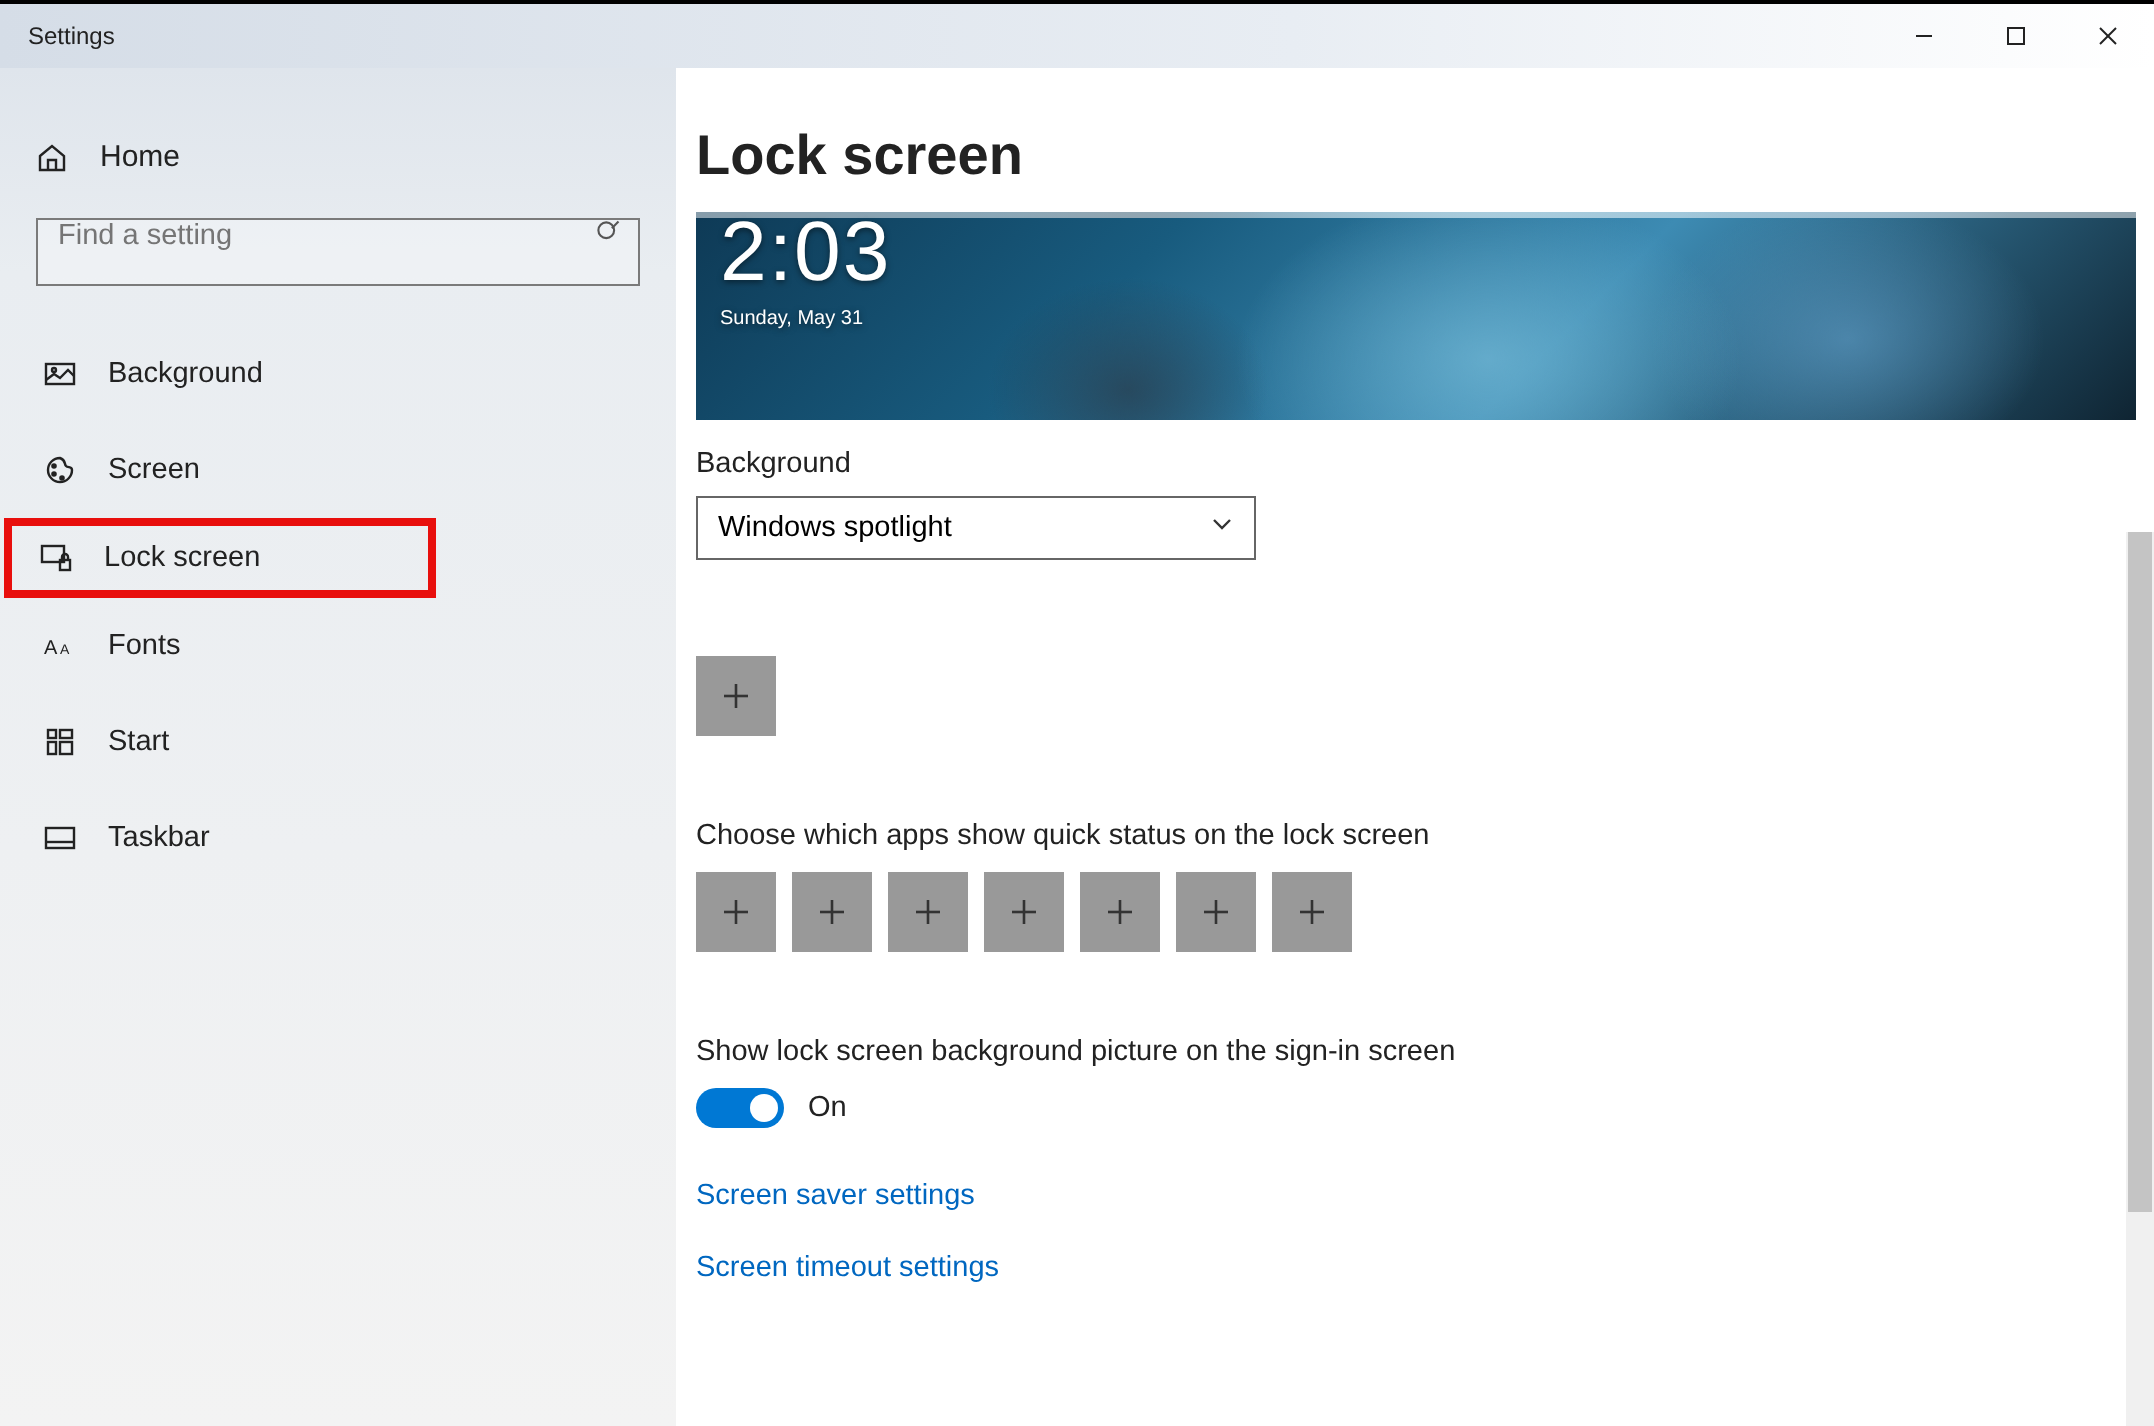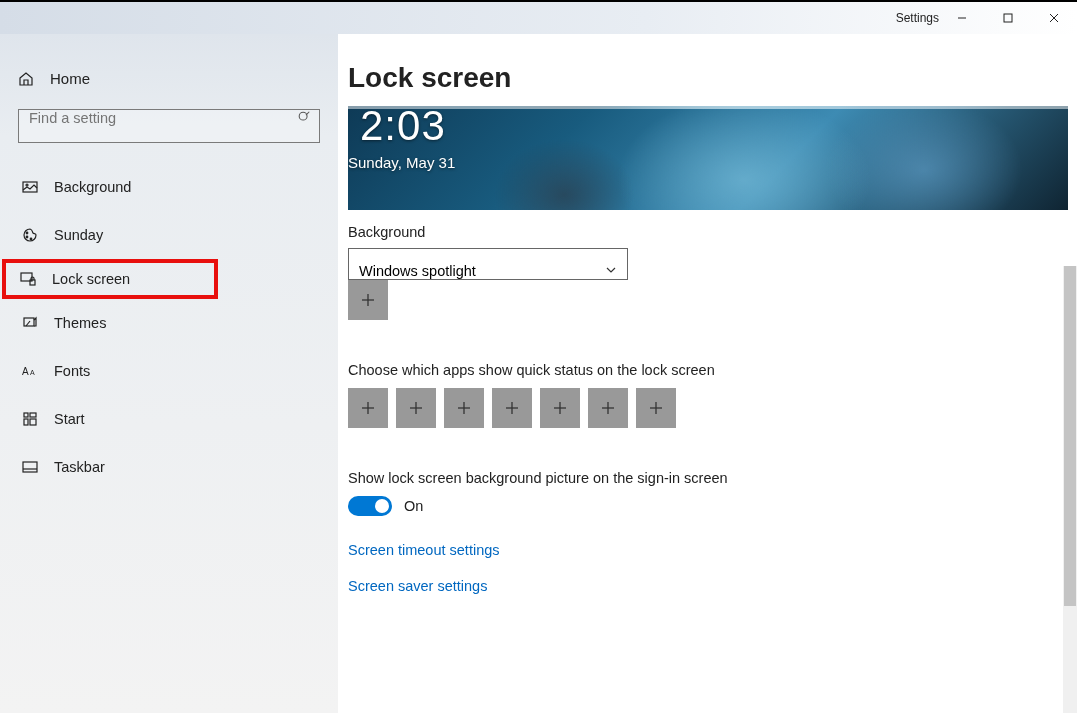--- a/index.html
+++ b/index.html
@@ -6,21 +6,21 @@
   html, body { width: 1077px; height: 713px; overflow: hidden; }
   .window {
     width: 1077px; height: 713px;
     border-top: 2px solid #000;
     display: flex; flex-direction: column;
     background: #fff;
   }
   .titlebar {
     height: 32px;
     background: linear-gradient(to right, #d5dde7, #e8edf3 60%, #ffffff);
-    display: flex; align-items: center; justify-content: flex-end;
+    display: flex; align-items: center; justify-content: space-between;
     padding-left: 14px;
     font-size: 12px; color: #222;
   }
   .titlebar .win-controls { display: flex; }
   .titlebar .win-btn {
     width: 46px; height: 32px;
     display: flex; align-items: center; justify-content: center;
     font-size: 10px; color: #222;
   }
   .body { flex: 1; display: flex; min-height: 0; }
@@ -93,27 +93,28 @@
   .preview::before {
     content:"";
     position:absolute; inset:0;
     background:
       radial-gradient(ellipse 180px 120px at 55% 70%, rgba(110,180,210,0.8), transparent 70%),
       radial-gradient(ellipse 140px 100px at 80% 60%, rgba(90,150,190,0.7), transparent 70%),
       radial-gradient(ellipse 100px 80px at 30% 85%, rgba(40,70,90,0.9), transparent 70%);
     border-top: 3px solid rgba(255,255,255,0.5);
   }
   .preview .time { position:absolute; left:12px; top:-4px; font-size:42px; font-weight:300; letter-spacing:1px; text-shadow:0 1px 3px rgba(0,0,0,.5);}
-  .preview .date { position:absolute; left:0; top:48px; font-size:15px; text-shadow:0 1px 3px rgba(0,0,0,.5);}
+  .preview .date { position:absolute; left:12px; top:48px; font-size:10px; text-shadow:0 1px 3px rgba(0,0,0,.5);}
   .field-label { font-size:14.5px; color:#222; margin-bottom:8px; }
   .dropdown {
     width: 280px; height:32px;
     border:1px solid #666;
-    display:flex; align-items:flex-end; justify-content:space-between;
+    display:flex; align-items:center; justify-content:space-between;
     padding:0 10px; font-size:14.5px;
+    margin-bottom: 48px;
     background:#fff;
   }
   .dropdown .chev svg { width:12px; height:12px; }
   .subhead { font-size:14.5px; color:#222; margin-bottom:10px; }
   .tile-row { display:flex; gap:8px; margin-bottom:42px; }
   .tile {
     width:40px; height:40px; background:#999;
     display:flex; align-items:center; justify-content:center;
     color:#333;
   }
@@ -207,44 +208,34 @@
 
         <div class="nav-item">
           <span class="icon">
             <svg width="16" height="16" viewBox="0 0 16 16" fill="none" stroke="#222" stroke-width="1.2">
                 <path d="M8 2 A6 6 0 1 0 14 8 C14 6 12 7 11 6 C10 5 11 3 8 2 Z"></path>
                 <circle cx="5" cy="6" r=".8" fill="#222"></circle>
                 <circle cx="5" cy="10" r=".8" fill="#222"></circle>
                 <circle cx="9" cy="12" r=".8" fill="#222"></circle>
               </svg>
           </span>
-          <span class="label">Sunday</span>
+          <span class="label">Screen</span>
         </div>
 
         <div class="nav-item highlight">
           <span class="icon">
             <svg width="16" height="16" viewBox="0 0 16 16" fill="none" stroke="#222" stroke-width="1.2">
                 <rect x="1" y="2" width="11" height="8"></rect>
                 <rect x="10" y="9" width="5" height="5"></rect>
                 <path d="M11 9 V7.5 A1.5 1.5 0 0 1 14 7.5 V9"></path>
               </svg>
           </span>
           <span class="label">Lock screen</span>
         </div>
 
-        <div class="nav-item">
-          <span class="icon">
-            <svg width="16" height="16" viewBox="0 0 16 16" fill="none" stroke="#222" stroke-width="1.2">
-                <rect x="2" y="3" width="10" height="8"></rect>
-                <path d="M12 5 L14 3 L14 11 L12 11"></path>
-                <path d="M4 11 L8 6"></path>
-              </svg>
-          </span>
-          <span class="label">Themes</span>
-        </div>
 
         <div class="nav-item">
           <span class="icon">
             <svg width="18" height="14" viewBox="0 0 18 14">
                 <text x="0" y="11" font-size="10" fill="#222" font-family="Segoe UI">A</text>
                 <text x="8" y="11" font-size="7" fill="#222" font-family="Segoe UI">A</text>
               </svg>
           </span>
           <span class="label">Fonts</span>
         </div>
@@ -347,22 +338,22 @@
               </svg>
             </div>
           </div>
 
         <div class="subhead">Show lock screen background picture on the sign-in screen</div>
         <div class="toggle-row">
           <div class="toggle"></div>
           <span class="toggle-label">On</span>
         </div>
 
+        <a class="link">Screen saver settings</a>
         <a class="link">Screen timeout settings</a>
-        <a class="link">Screen saver settings</a>
       </div>
 
       <div class="vscroll">
         <div class="thumb"></div>
       </div>
     </div>
 
   </div>
 </div>
 

